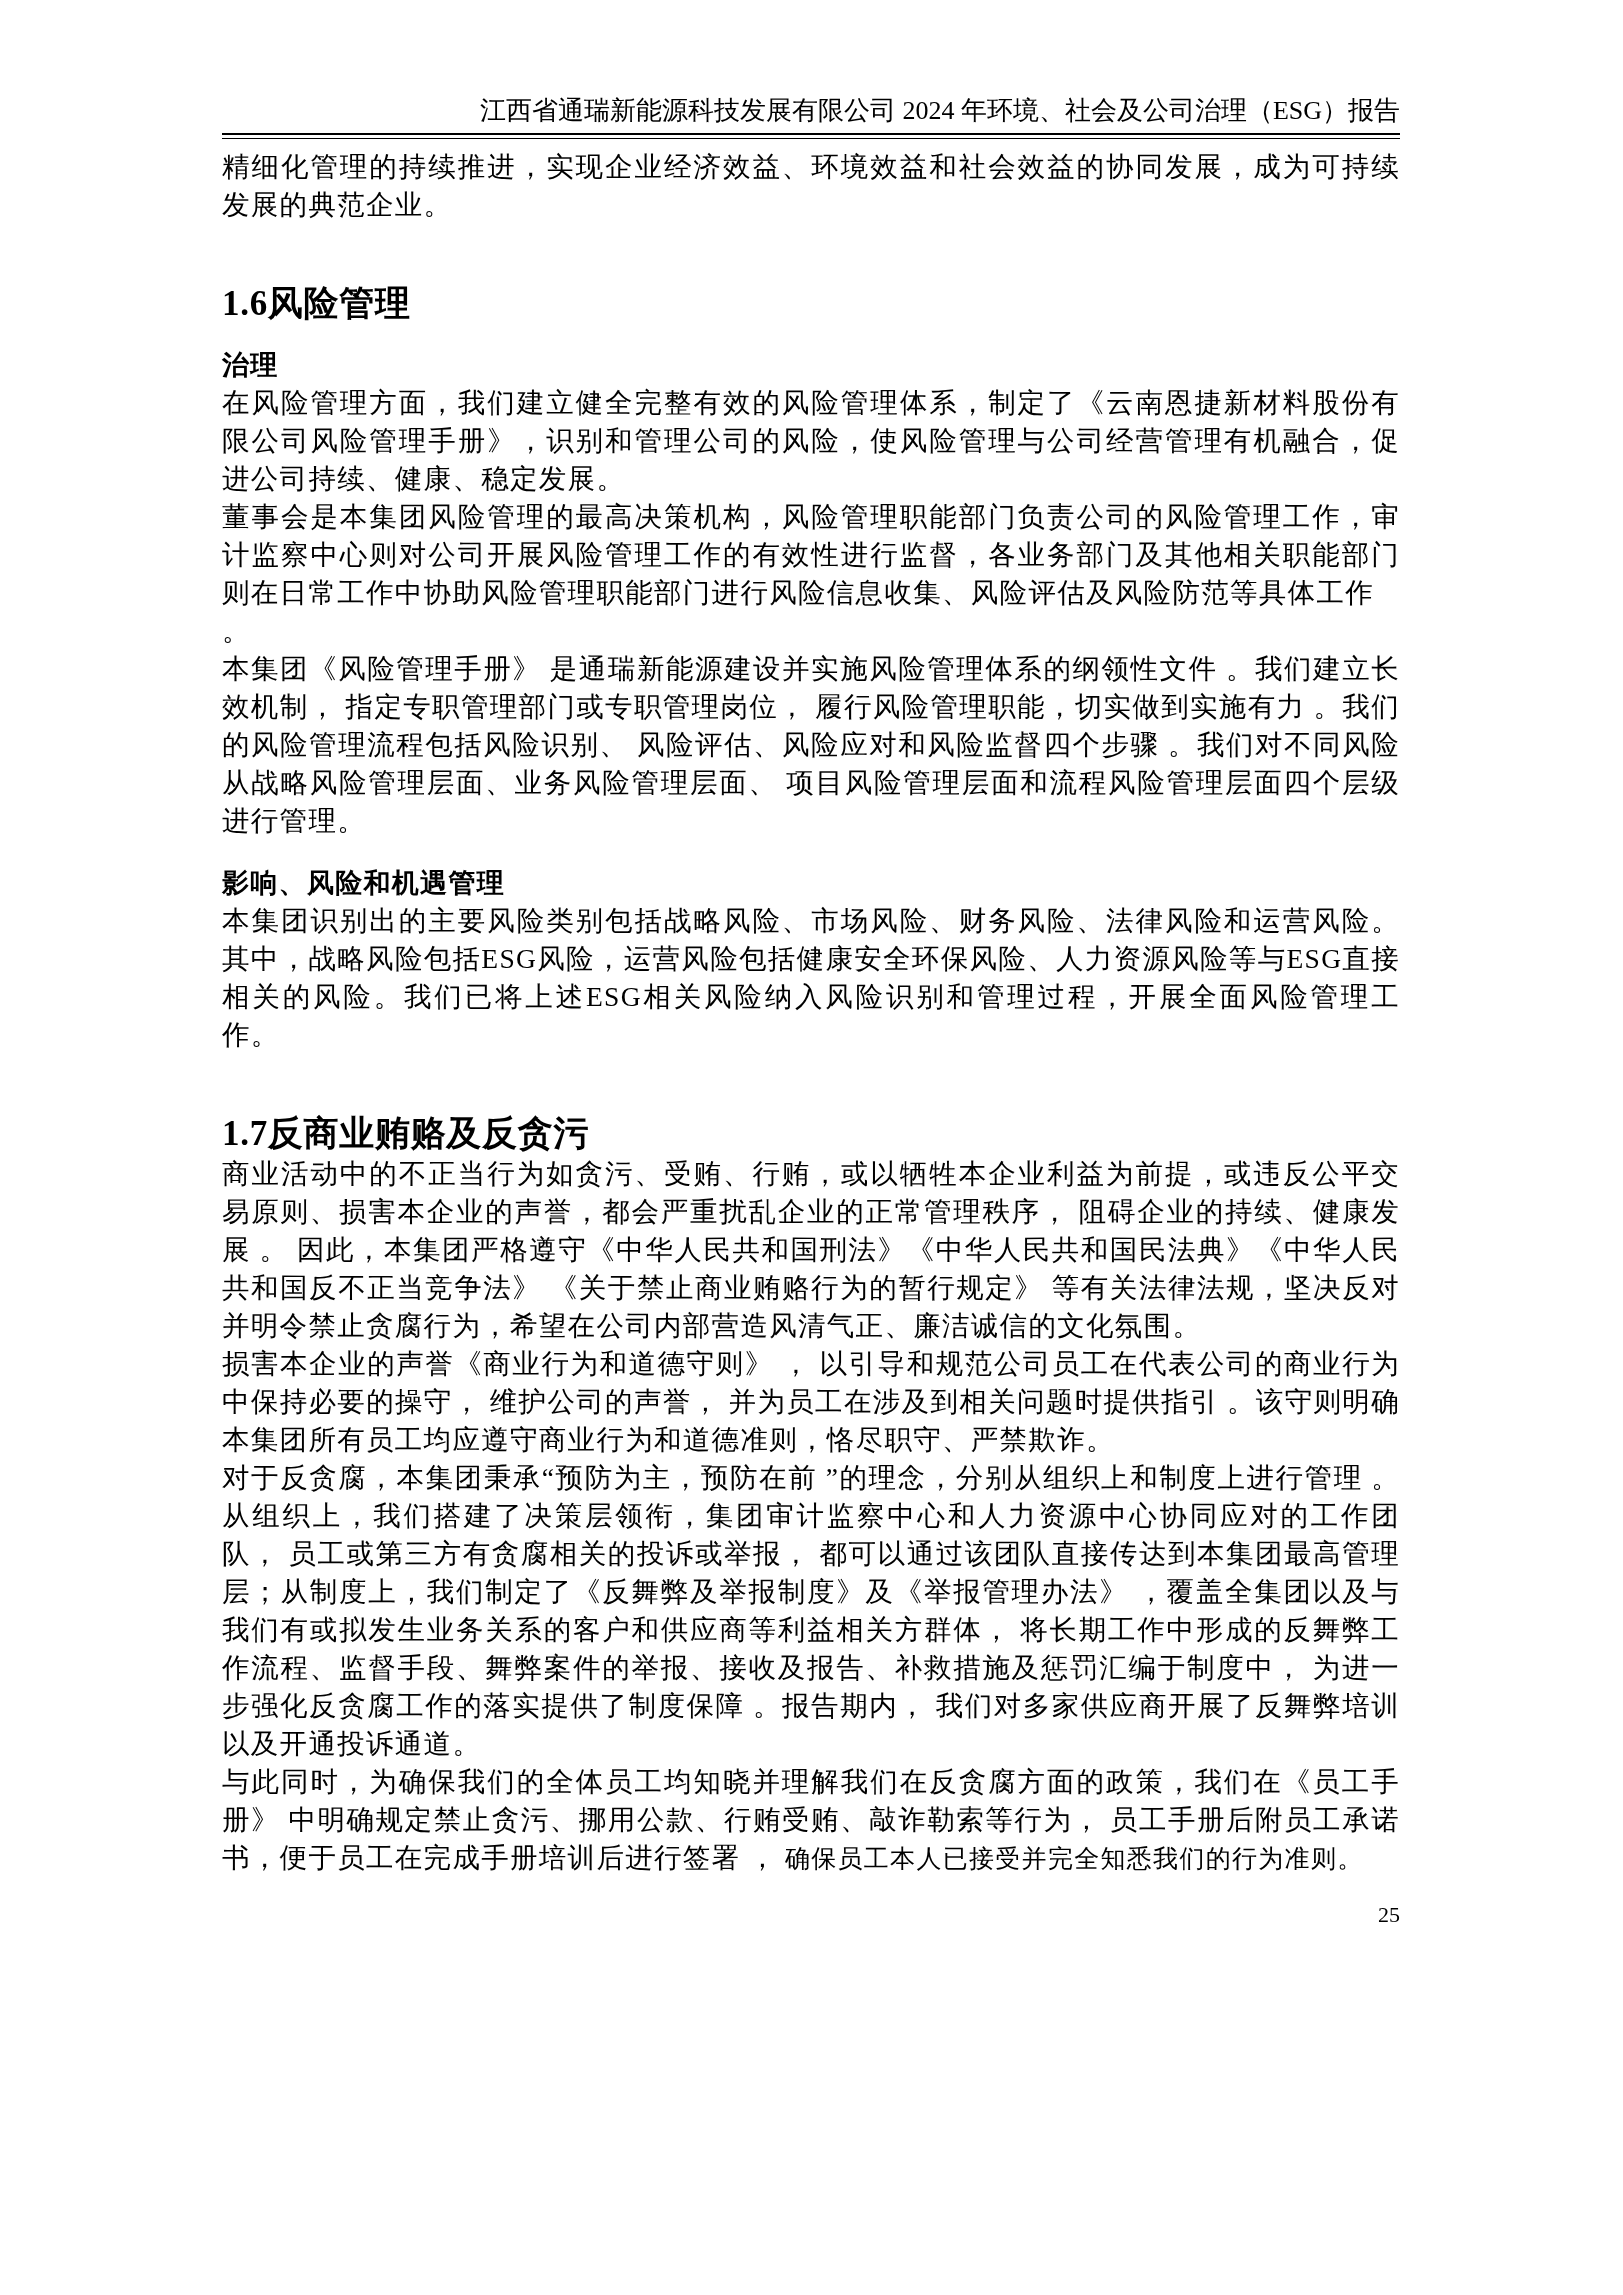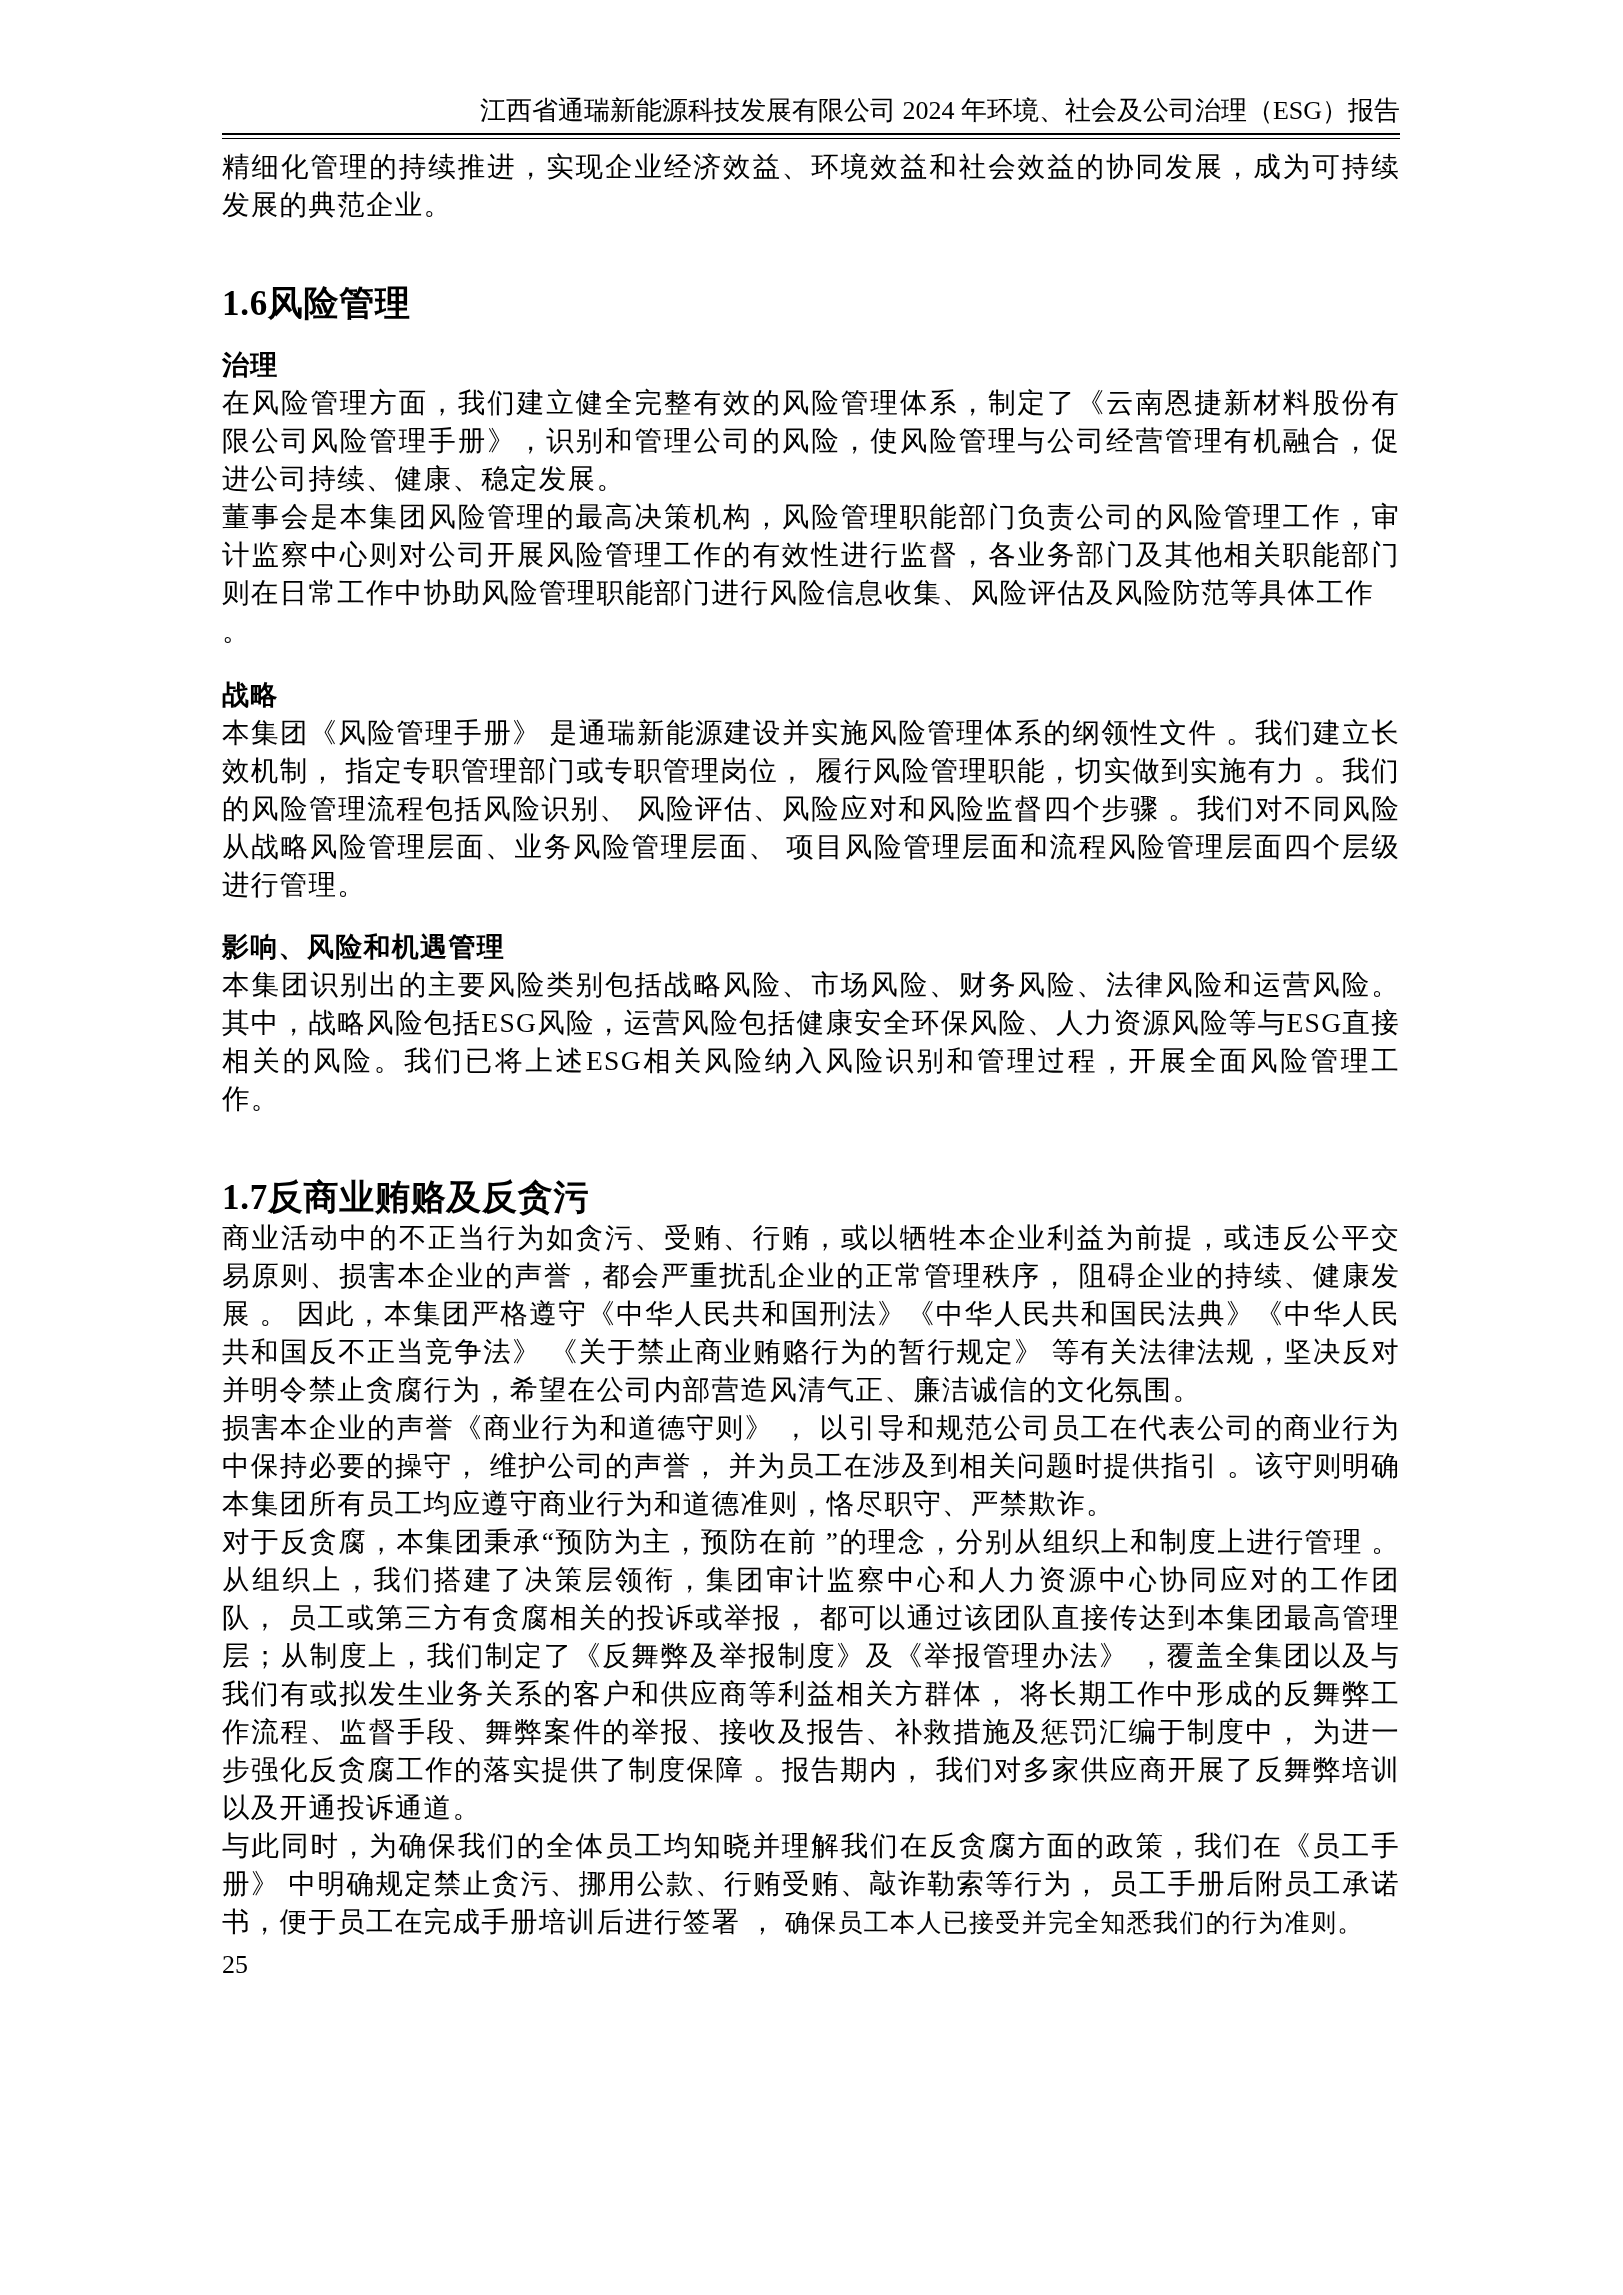--- a/index.html
+++ b/index.html
@@ -70,24 +70,24 @@
   }
 
   .h-sub.strategy { margin-top: 26px; }
   .h-sub.impact   { margin-top: 23.6px; }
 
   .small-inline {
     font-size: 25px;
   }
 
   .page-number {
-    margin-top: 4px;
-    font-size: 26px;
+    margin-top: 18px;
+    font-size: 22px;
     line-height: 38px;
-    text-align: left;
+    text-align: right;
     letter-spacing: 0;
   }
 </style>
 </head>
 <body>
 
 <div class="page">
 
   <div>
     <div class="header-text">江西省通瑞新能源科技发展有限公司 2024 年环境、社会及公司治理（ESG）报告</div>
@@ -97,21 +97,20 @@
   <p class="para first">精细化管理的持续推进，实现企业经济效益、环境效益和社会效益的协同发展，成为可持续发展的典范企业。</p>
 
   <h1 class="h-section">1.6风险管理</h1>
 
   <h2 class="h-sub">治理</h2>
 
   <p class="para">在风险管理方面，我们建立健全完整有效的风险管理体系，制定了《云南恩捷新材料股份有限公司风险管理手册》，识别和管理公司的风险，使风险管理与公司经营管理有机融合，促进公司持续、健康、稳定发展。</p>
 
   <p class="para"><span>董事会是本集团风险管理的最高决策机构，风险管理职能部门负责公司的风险管理工作，审计监察中心则对公司开展风险管理工作的有效性进行监督，各业务部门及其他相关职能部门则在日常工作中协助风险管理职能部门进行风险信息收集、风险评估及风险防范等具体工作</span><br><span>。</span></p>
 
-  <h2 class="h-sub strategy">战略</h2>
 
   <p class="para">本集团《风险管理手册》 是通瑞新能源建设并实施风险管理体系的纲领性文件 。我们建立长效机制， 指定专职管理部门或专职管理岗位， 履行风险管理职能，切实做到实施有力 。我们的风险管理流程包括风险识别、 风险评估、风险应对和风险监督四个步骤 。我们对不同风险从战略风险管理层面、业务风险管理层面、 项目风险管理层面和流程风险管理层面四个层级进行管理。</p>
 
   <h2 class="h-sub impact">影响、风险和机遇管理</h2>
 
   <p class="para">本集团识别出的主要风险类别包括战略风险、市场风险、财务风险、法律风险和运营风险。其中，战略风险包括ESG风险，运营风险包括健康安全环保风险、人力资源风险等与ESG直接相关的风险。我们已将上述ESG相关风险纳入风险识别和管理过程，开展全面风险管理工作。</p>
 
   <h1 class="h-section second">1.7反商业贿赂及反贪污</h1>
 
   <p class="para">商业活动中的不正当行为如贪污、受贿、行贿，或以牺牲本企业利益为前提，或违反公平交易原则、损害本企业的声誉，都会严重扰乱企业的正常管理秩序， 阻碍企业的持续、健康发展 。 因此，本集团严格遵守《中华人民共和国刑法》《中华人民共和国民法典》《中华人民共和国反不正当竞争法》 《关于禁止商业贿赂行为的暂行规定》 等有关法律法规，坚决反对并明令禁止贪腐行为，希望在公司内部营造风清气正、廉洁诚信的文化氛围。</p>

